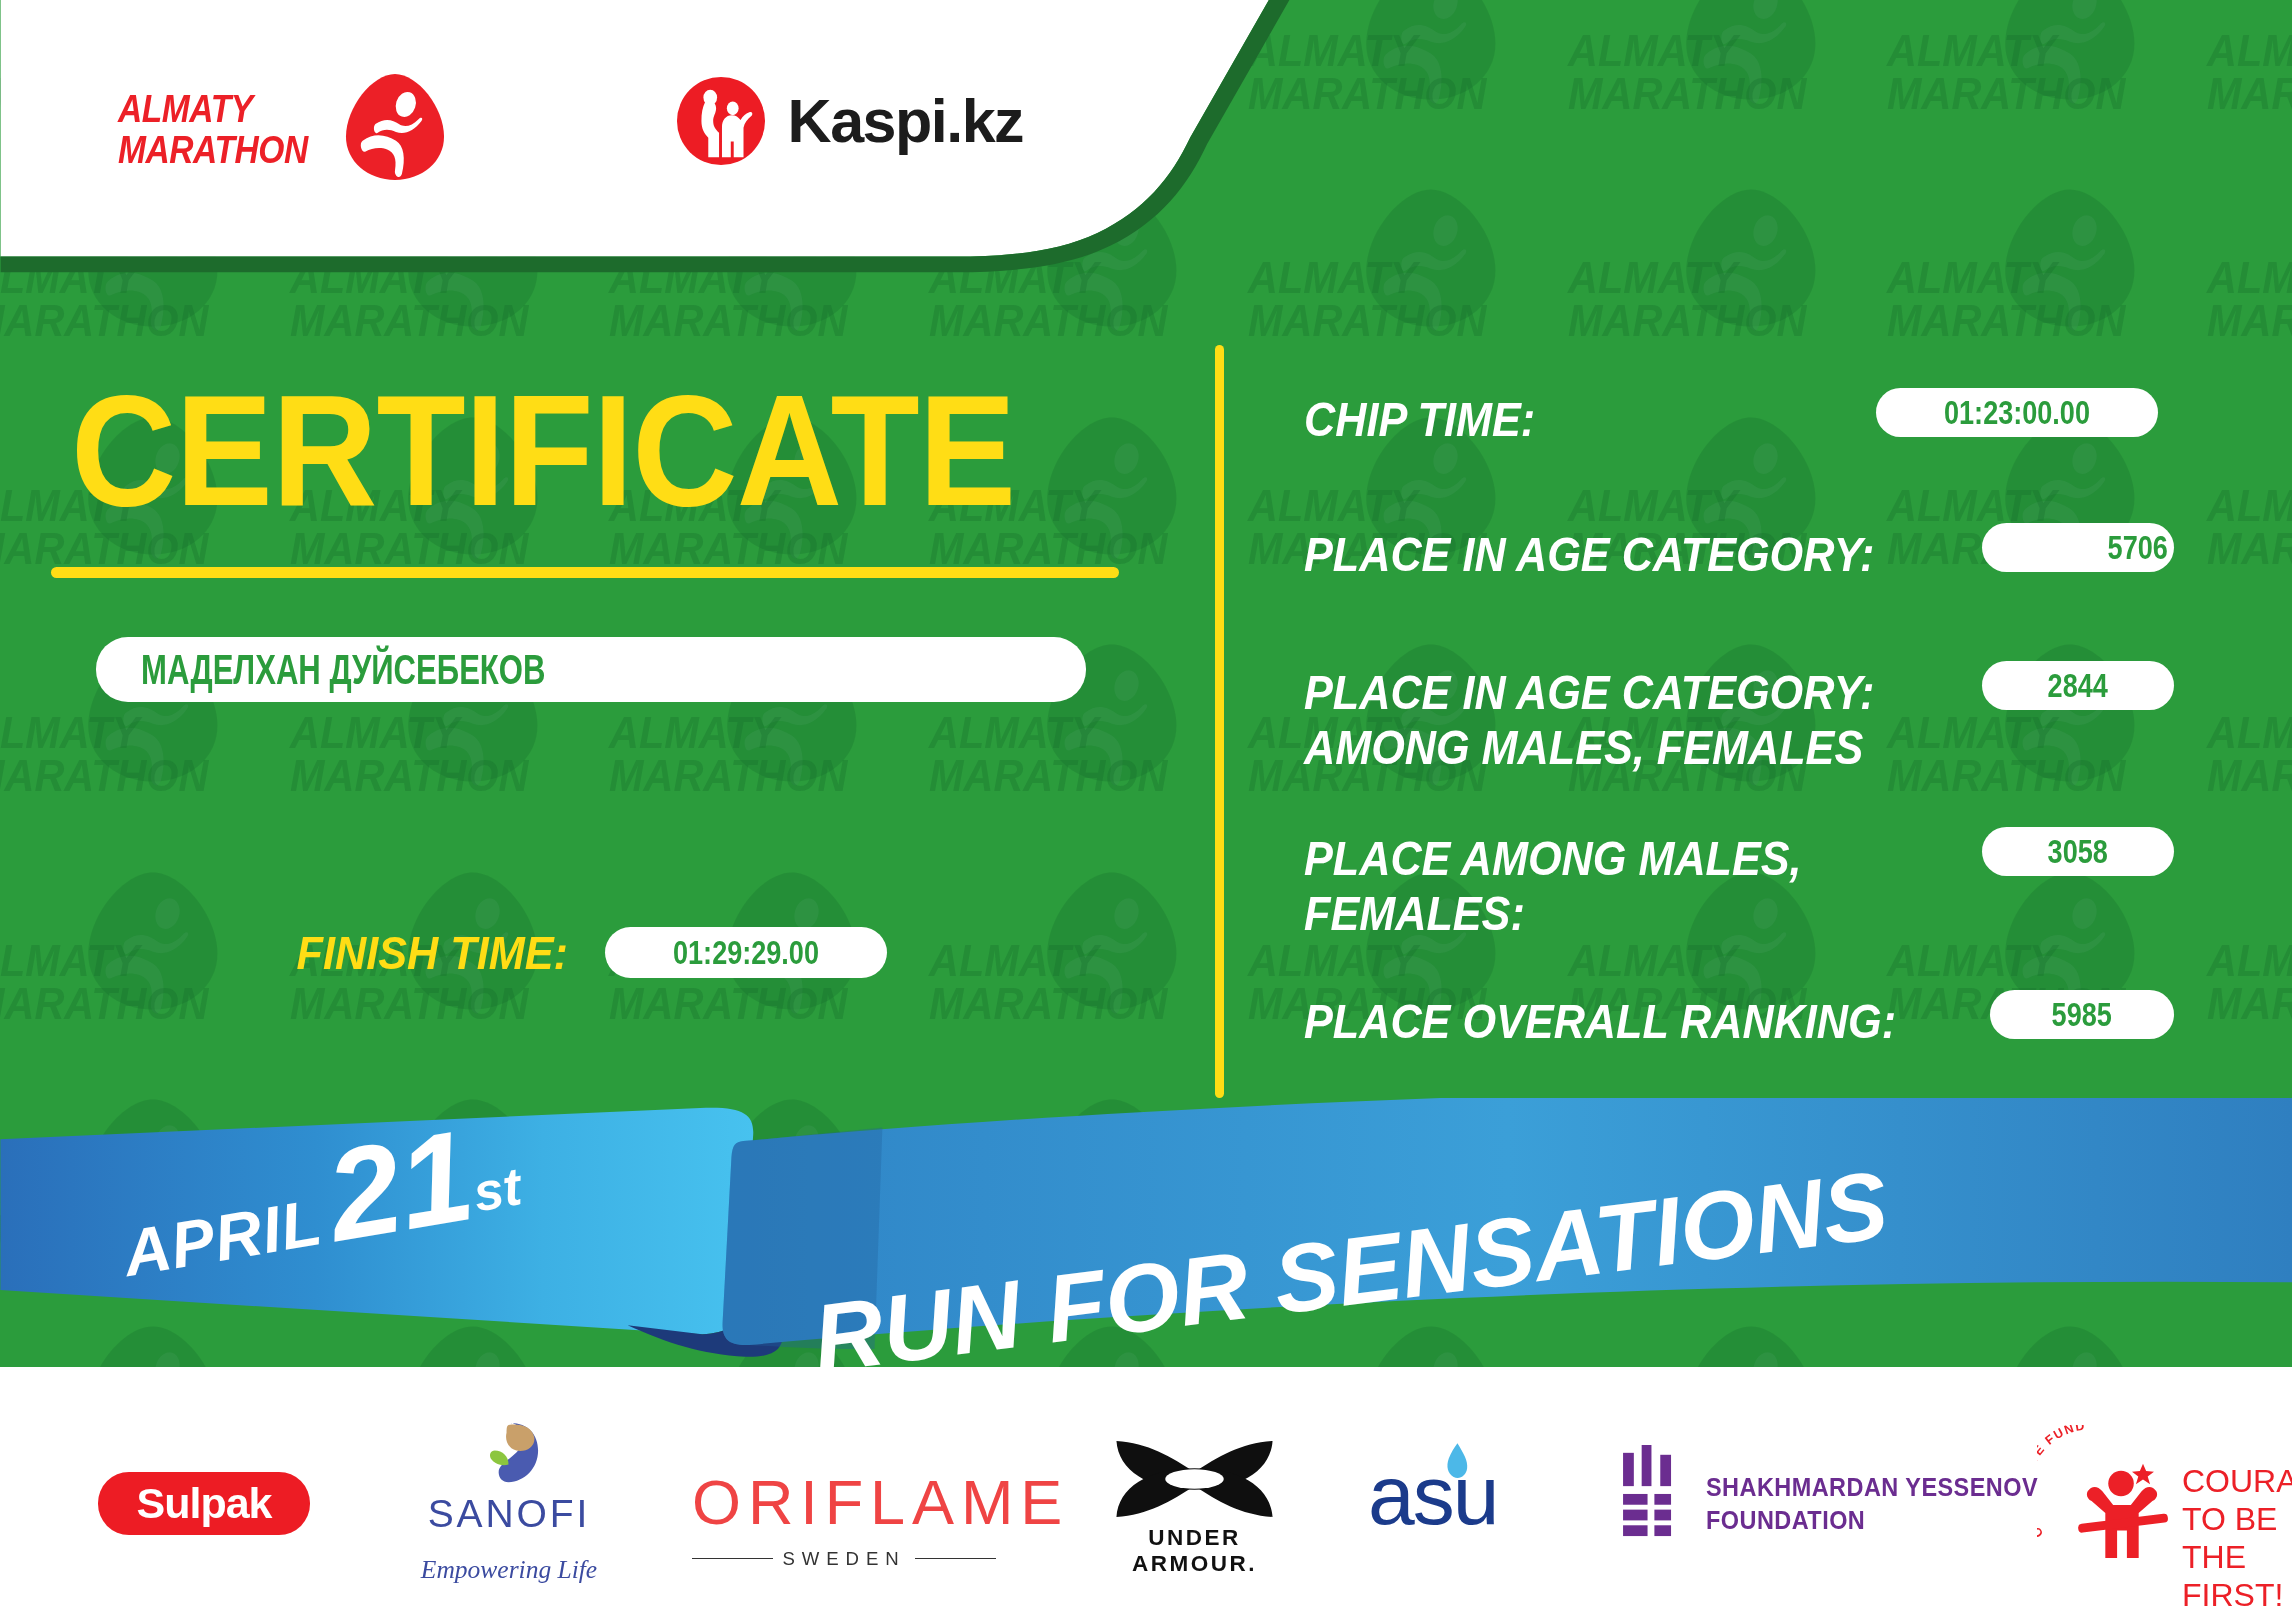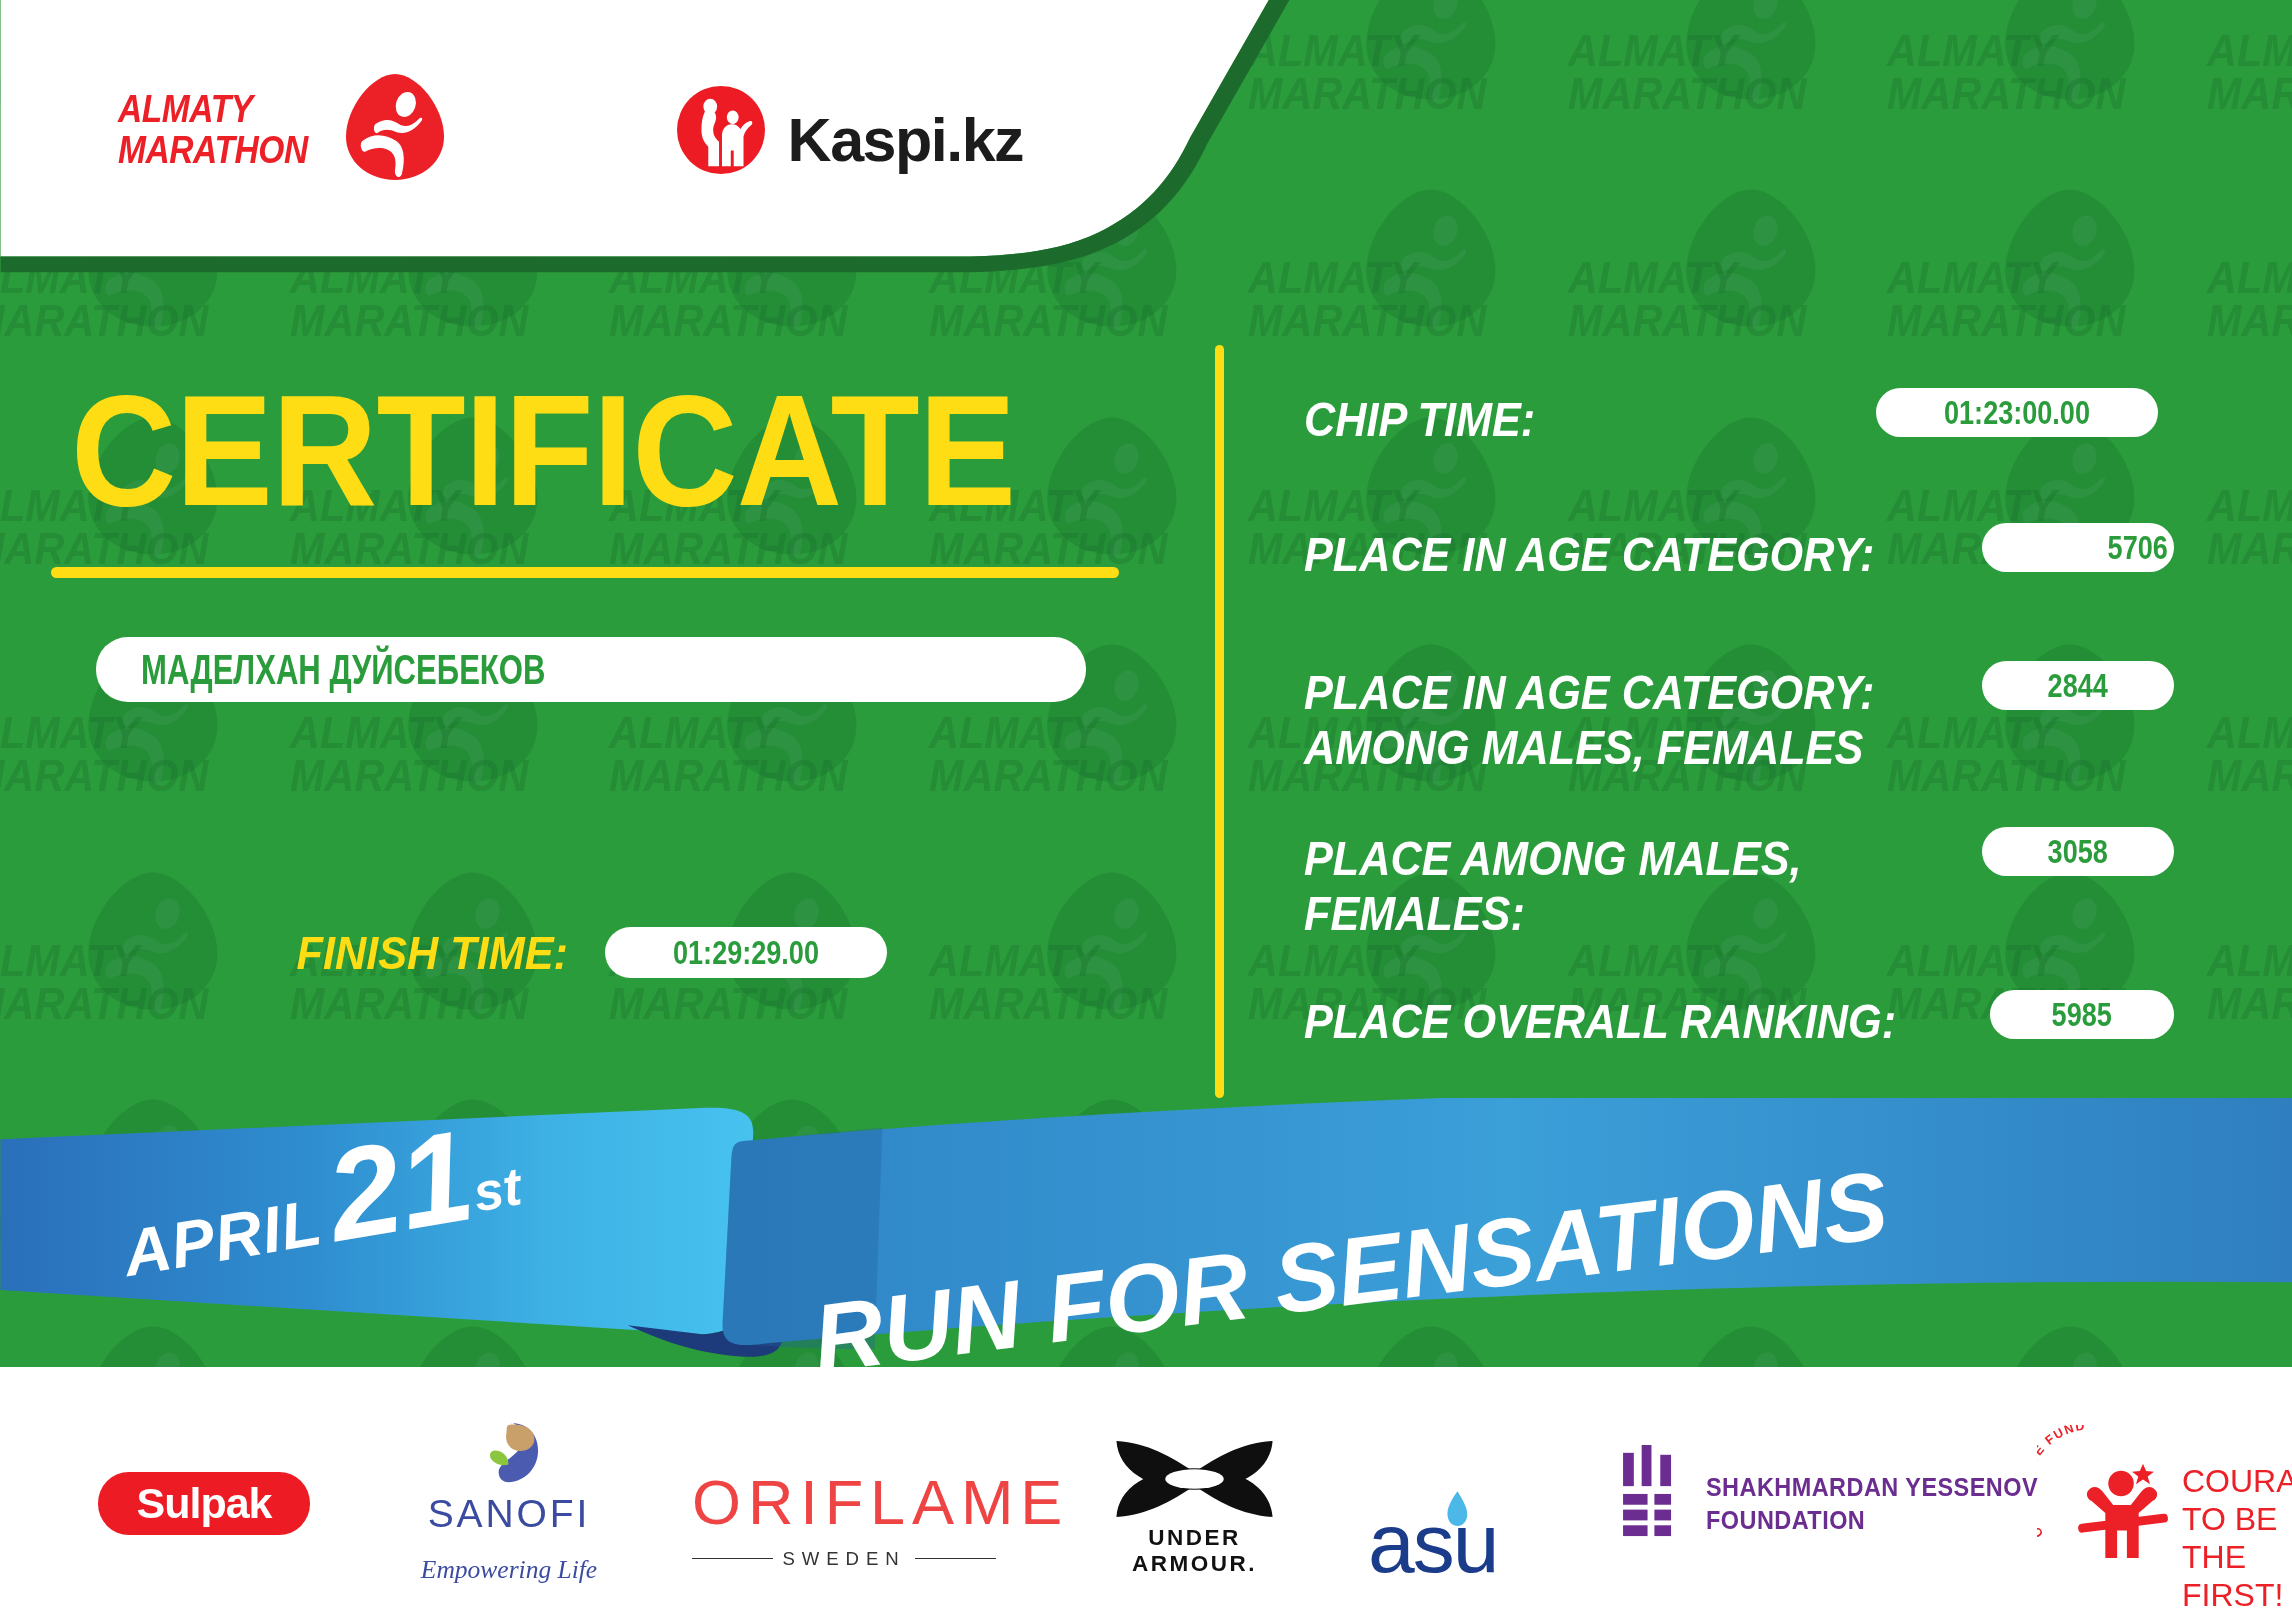--- a/index.html
+++ b/index.html
@@ -38,21 +38,21 @@
     color:#ec2027;font-weight:bold;font-style:italic;
     font-family:"Liberation Sans",sans-serif;
     font-size:39px;line-height:41px;letter-spacing:-0.5px;
     transform:scaleX(0.86);transform-origin:left center;
   }
   .logo-almaty .am-mark{
     position:absolute;left:227px;top:12.7px;width:100px;height:110px;
   }
   .logo-kaspi{
     position:absolute;left:676px;top:67px;width:372px;height:108px;
-    display:flex;align-items:flex-end;gap:21.6px;
+    display:flex;align-items:center;gap:21.6px;
   }
   .kaspi-mark{width:90px;height:90px;position:relative;}
   .kaspi-word{
     color:#1c1c1c;font-weight:bold;font-size:61px;
     font-family:"Liberation Sans",sans-serif;letter-spacing:-1.5px;
   }
   
   .cert-title{
     position:absolute;left:71px;top:377px;
     color:#ffdd15;
@@ -187,21 +187,21 @@
     font-family:"Liberation Sans",sans-serif;
   }
   
   .ua-word{
     color:#111;font-weight:bold;font-size:22.5px;letter-spacing:2.5px;
     font-family:"Liberation Sans",sans-serif;text-align:center;margin-top:5.9px;
   }
   
   .asu-word{
     color:#1b3b8b;font-size:84px;font-family:"Liberation Sans",sans-serif;
-    letter-spacing:-2px;line-height:84px;margin-top:48px;
+    letter-spacing:-2px;line-height:84px;
   }
   
   .yes-word{
     color:#6b2d90;font-weight:bold;font-size:25.5px;line-height:33px;
     font-family:"Liberation Sans",sans-serif;letter-spacing:0.5px;
     transform:scaleX(0.92);transform-origin:left top;white-space:nowrap;
   }
   
   .cou-word{
     color:#ec2027;font-size:32px;line-height:38px;

